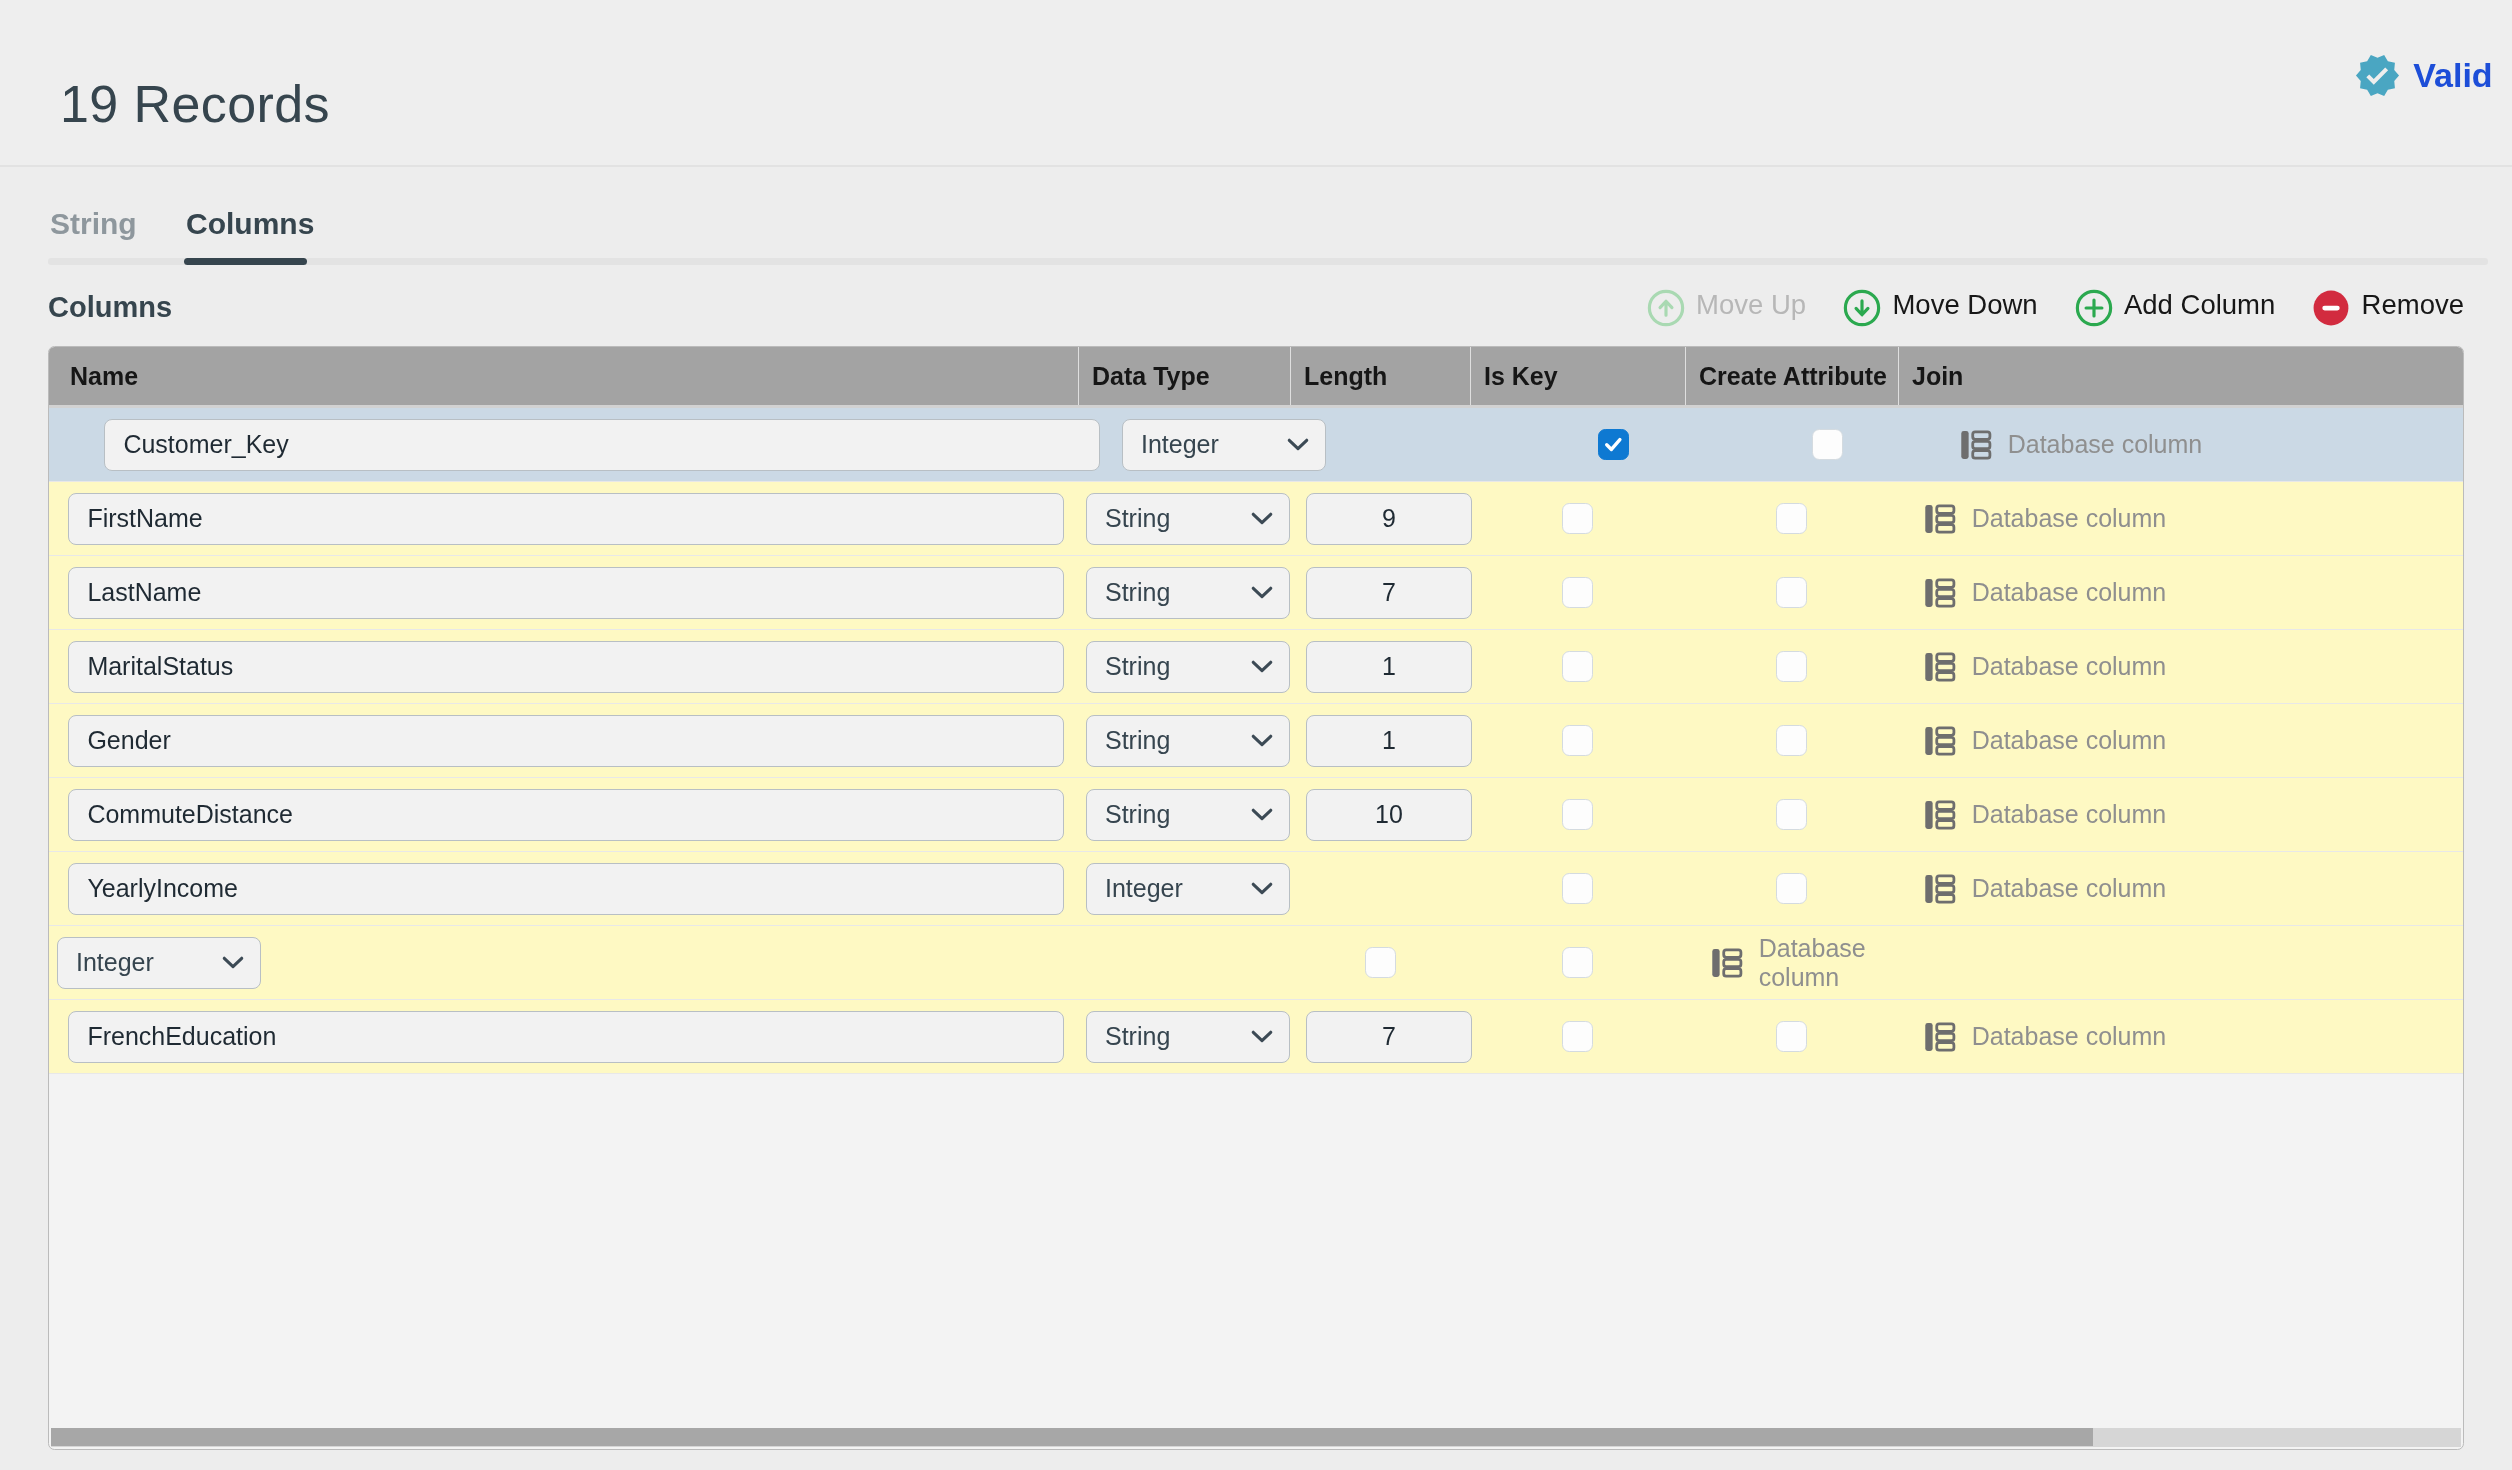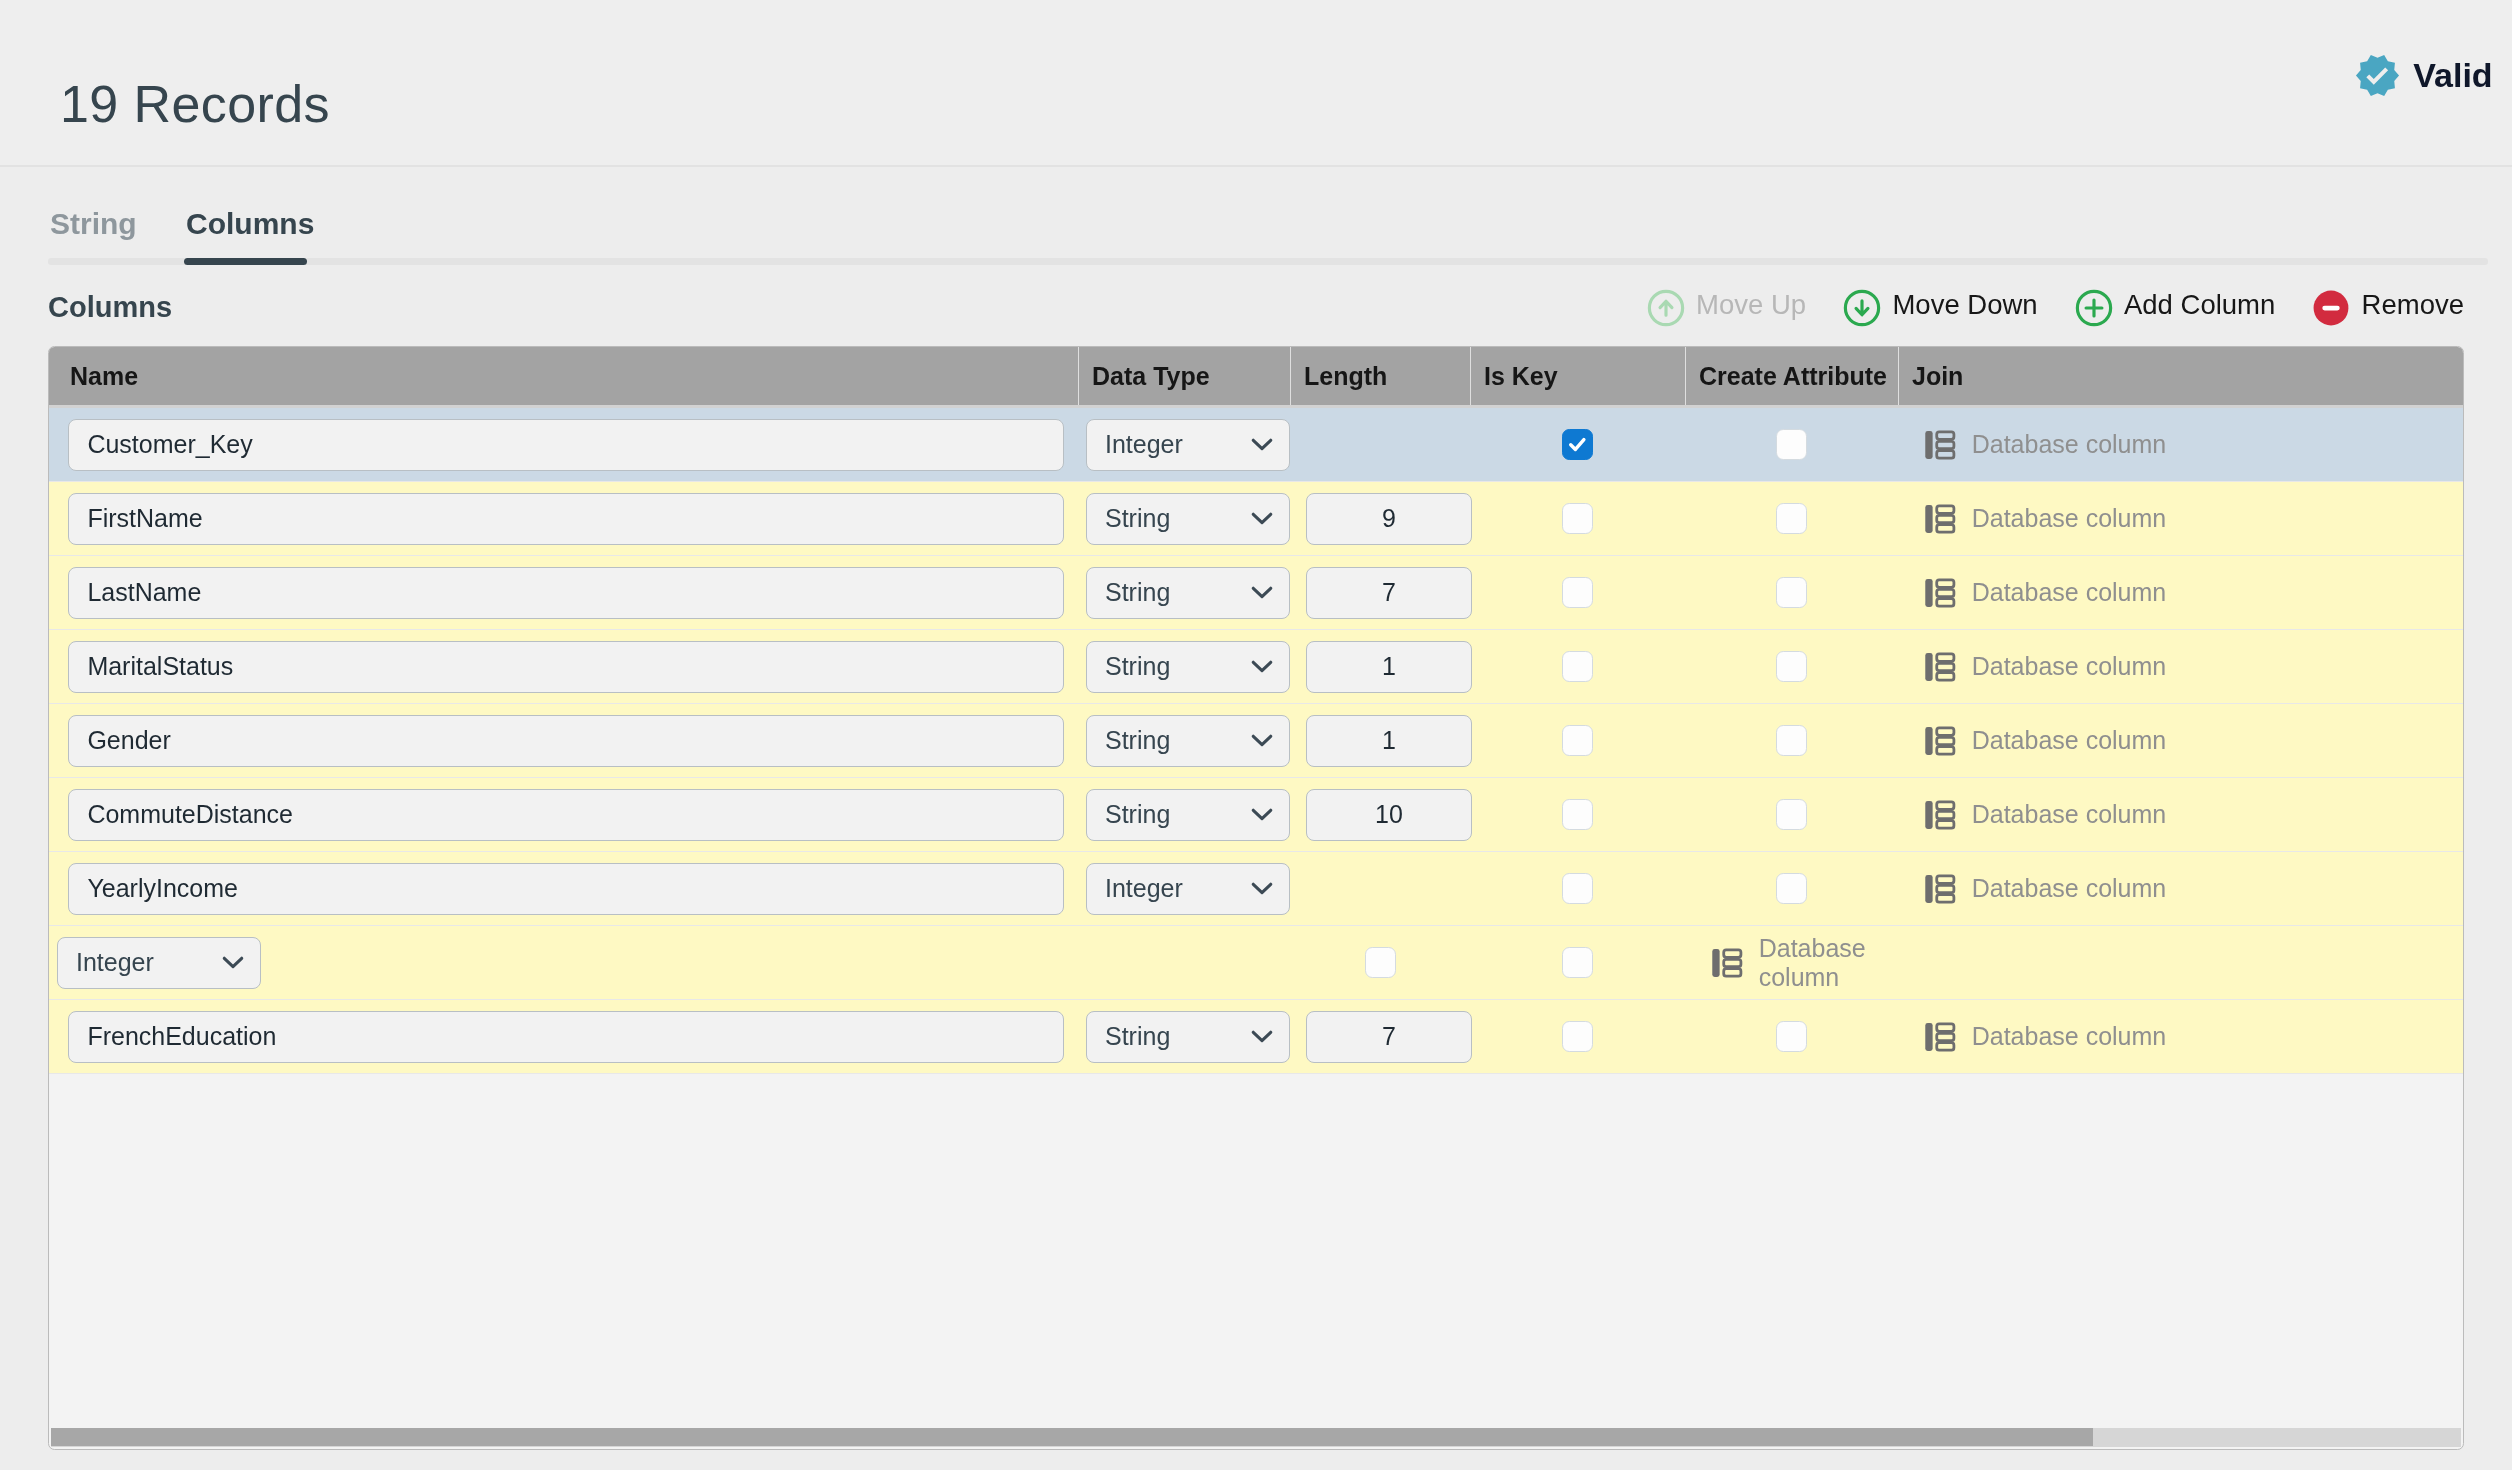--- a/index.html
+++ b/index.html
@@ -18,21 +18,21 @@
   }
   .page-title{
     position:absolute; left:60px; top:74px;
     font-size:52px; font-weight:400; color:#36454E; letter-spacing:0.4px;
   }
   .valid-badge{
     position:absolute; right:19.4px; top:50px; height:50px;
     display:flex; align-items:center; gap:12px;
   }
   .valid-badge svg{ width:47px; height:47px; }
-  .valid-label{ font-size:34px; font-weight:600; color:#0f172a; }
+  .valid-label{ font-size:34px; font-weight:600; color:#1d4ed8; }
 
   
   .tabs{ position:absolute; top:167px; left:0; width:2512px; height:105px; }
   .tab{ position:absolute; top:40px; font-size:30px; font-weight:700; cursor:pointer; }
   .tab-options{ left:50px; color:#8E979D; }
   .tab-columns{ left:186px; color:#36454E; }
   .tab-track{
     position:absolute; top:91px; left:48px; width:2440px; height:7.3px;
     background:#E3E3E3; border-radius:3.2px;
   }
@@ -71,21 +71,21 @@
   .th{
     display:flex; align-items:center; padding-left:13px;
     font-size:25px; font-weight:700; color:#161616;
     border-left:1.6px solid #DFDFDF; height:100%;
   }
   .th:first-child{ border-left:none; padding-left:21px; }
   .row{
     height:74px; border-bottom:1.6px solid #E8E8E8; background:#fef9c3;
     align-items:center;
   }
-  .row.selected{ background:#CBD9E5; }
+  .row.selected{ background:#CBD9E5;padding-left:36px; }
   .cell{ display:flex; align-items:center; height:100%; }
   .text-input{
     height:52px; background:#F2F2F2; border:1.6px solid #B8BFC4;
     border-radius:8px; font-size:25px; color:#1F2A33;
     font-family:"Liberation Sans","DejaVu Sans",sans-serif;
     padding:0 18px; outline:none;
   }
   .name-input{ margin-left:19.4px; width:996px; }
   .length-input{ margin-left:16px; width:166px; text-align:center; padding:0 6.5px; }
   .select-box{

